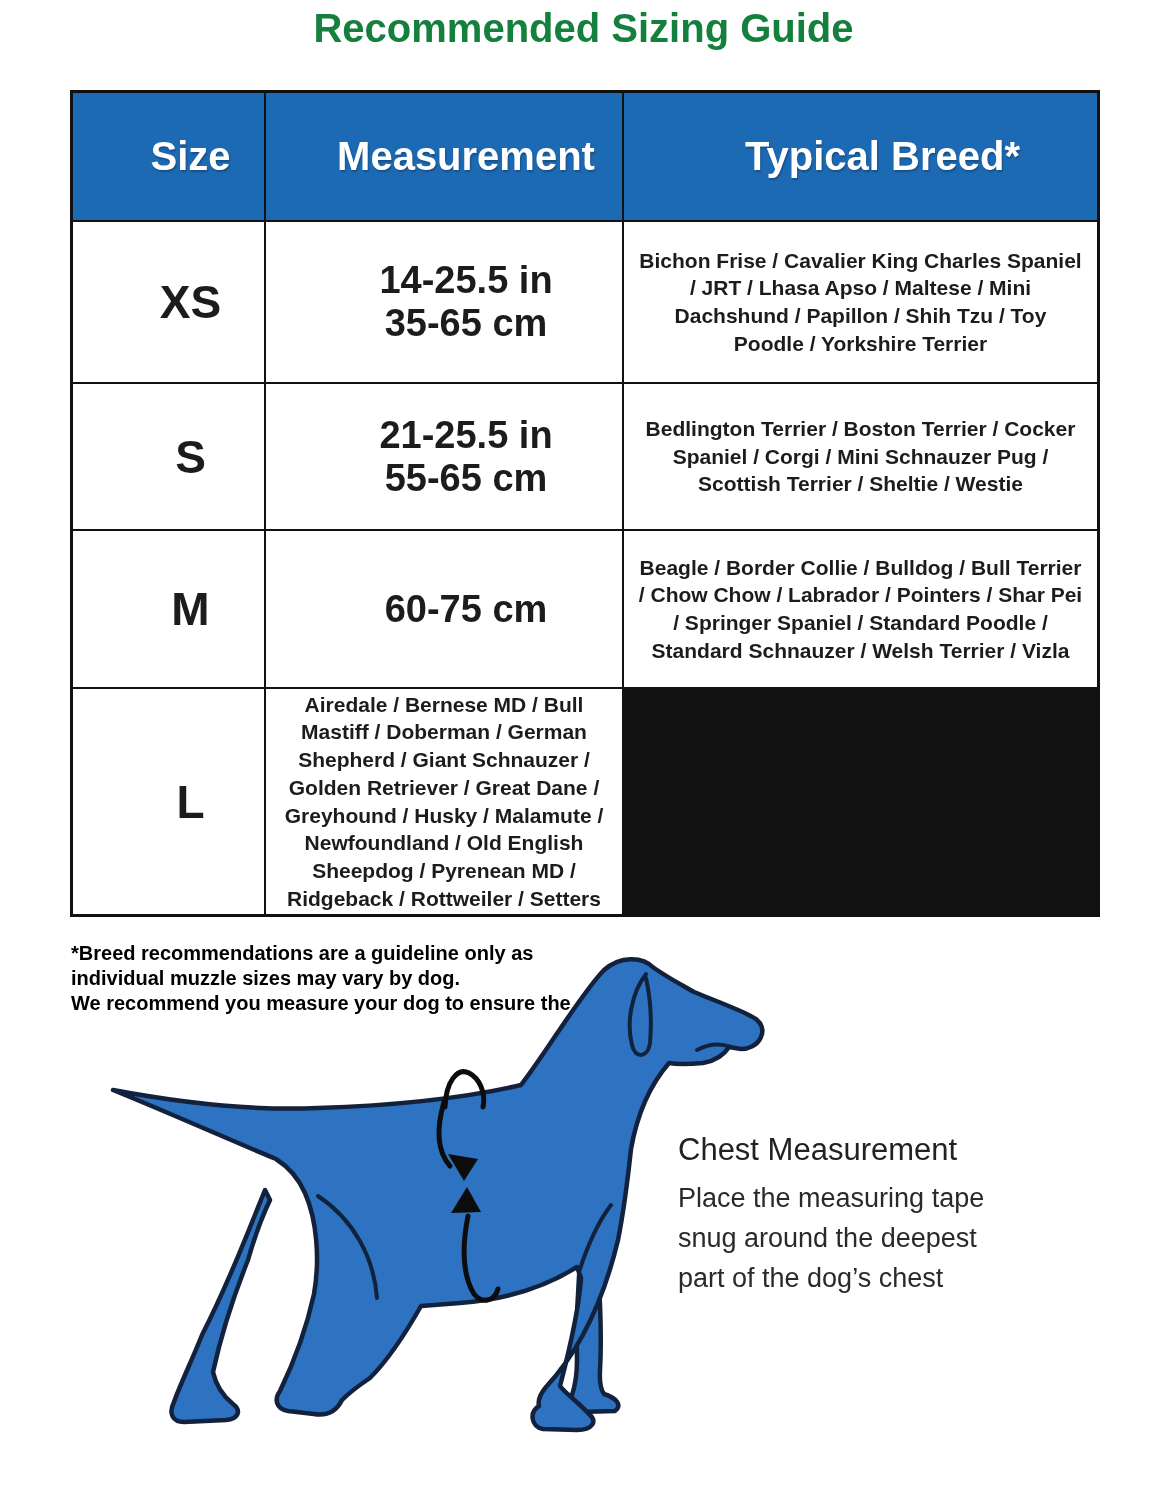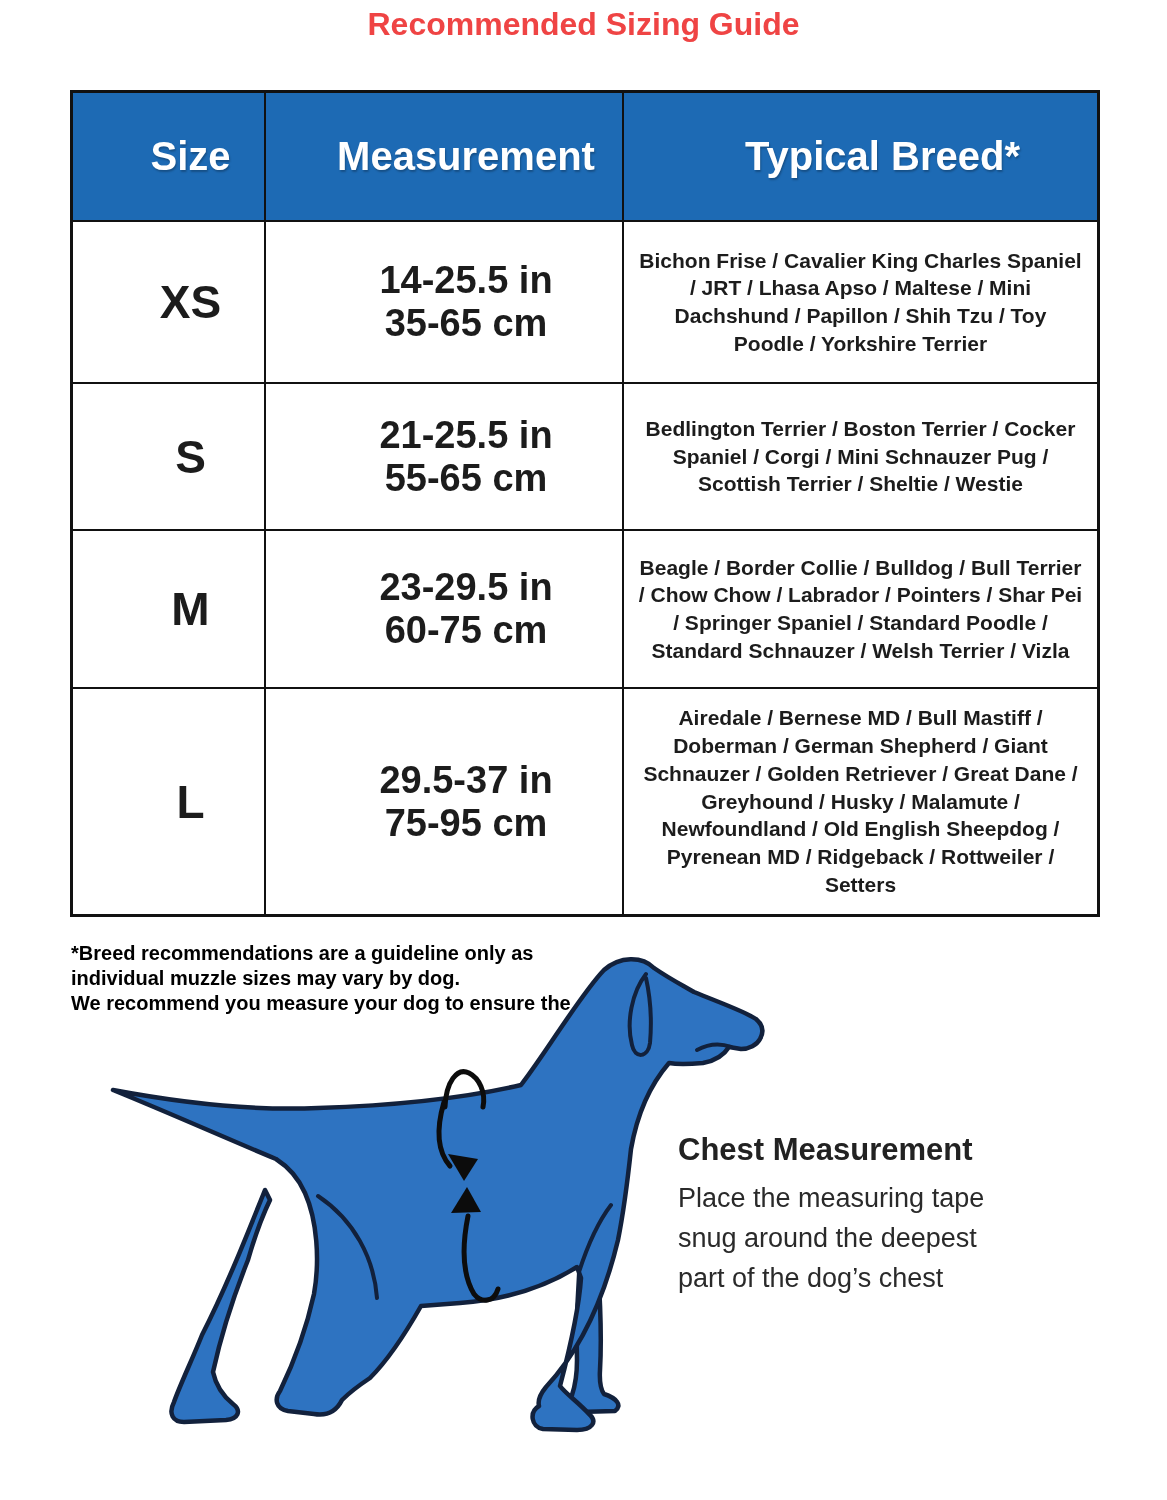--- a/index.html
+++ b/index.html
@@ -2,21 +2,21 @@
 <html><head>
 <meta charset="utf-8">
 <style>
   html,body{margin:0;padding:0;}
   body{
     width:1167px;height:1500px;position:relative;background:#ffffff;
     font-family:"Liberation Sans", sans-serif;color:#1c1c1c;overflow:hidden;
   }
   .page-title{
     position:absolute;left:0;top:6px;width:100%;text-align:center;
-    font-size:32px;font-weight:bold;letter-spacing:0px;color:#ef4444;
+    font-size:40px;font-weight:bold;letter-spacing:0px;color:#15803d;
   }
   
   .sizing-table{
     position:absolute;left:70px;top:90px;width:1030px;height:827px;
     box-sizing:border-box;border:3px solid #111;background:#111;
     display:grid;
     grid-template-columns:191px 356px 473px;
     grid-template-rows:127px 160px 145px 156px 225px;
     gap:2px;
   }
@@ -30,21 +30,21 @@
   .breed-cell{font-size:21px;font-weight:bold;line-height:1.32;padding:8px 14px;box-sizing:border-box;}
   
   .footnote{
     position:absolute;left:71px;top:941px;width:500px;
     font-size:20px;font-weight:bold;line-height:25px;color:#000000;
   }
   .footnote span{display:block;}
   
   .chest-heading{
     position:absolute;left:678px;top:1132px;
-    font-size:31px;font-weight:bold;color:#222;
+    font-size:31px;font-weight:normal;color:#222;
   }
   .chest-text{
     position:absolute;left:678px;top:1178px;
     font-size:27px;font-weight:normal;line-height:40px;color:#2a2a2a;
   }
   .chest-text span{display:block;}
   
   .dog-wrap{position:absolute;left:80px;top:950px;width:700px;height:520px;}
 </style>
 </head>
@@ -67,30 +67,25 @@
 
   <div class="cell size-cell">S</div>
   <div class="cell meas-cell">
     <span>21-25.5 in</span>
     <span>55-65 cm</span>
   </div>
   <div class="cell breed-cell">Bedlington Terrier / Boston Terrier / Cocker Spaniel / Corgi / Mini Schnauzer Pug /  Scottish Terrier / Sheltie / Westie</div>
 
   <div class="cell size-cell">M</div>
   <div class="cell meas-cell">
-    <span>23-29.5 in</span>
     <span>60-75 cm</span>
   </div>
   <div class="cell breed-cell">Beagle / Border Collie / Bulldog / Bull Terrier / Chow Chow / Labrador / Pointers / Shar Pei / Springer Spaniel / Standard Poodle / Standard Schnauzer / Welsh Terrier / Vizla</div>
 
   <div class="cell size-cell">L</div>
-  <div class="cell meas-cell">
-    <span>29.5-37 in</span>
-    <span>75-95 cm</span>
-  </div>
   <div class="cell breed-cell">Airedale / Bernese MD / Bull Mastiff / Doberman / German Shepherd / Giant Schnauzer / Golden Retriever / Great Dane / Greyhound / Husky / Malamute / Newfoundland / Old English Sheepdog / Pyrenean MD / Ridgeback / Rottweiler / Setters</div>
 </div>
 
 <div class="footnote">
   <span>*Breed recommendations are a guideline only as</span>
   <span>individual muzzle sizes may vary by dog.</span>
   <span>We recommend you measure your dog to ensure the</span>
 </div>
 
 <div class="dog-wrap">

